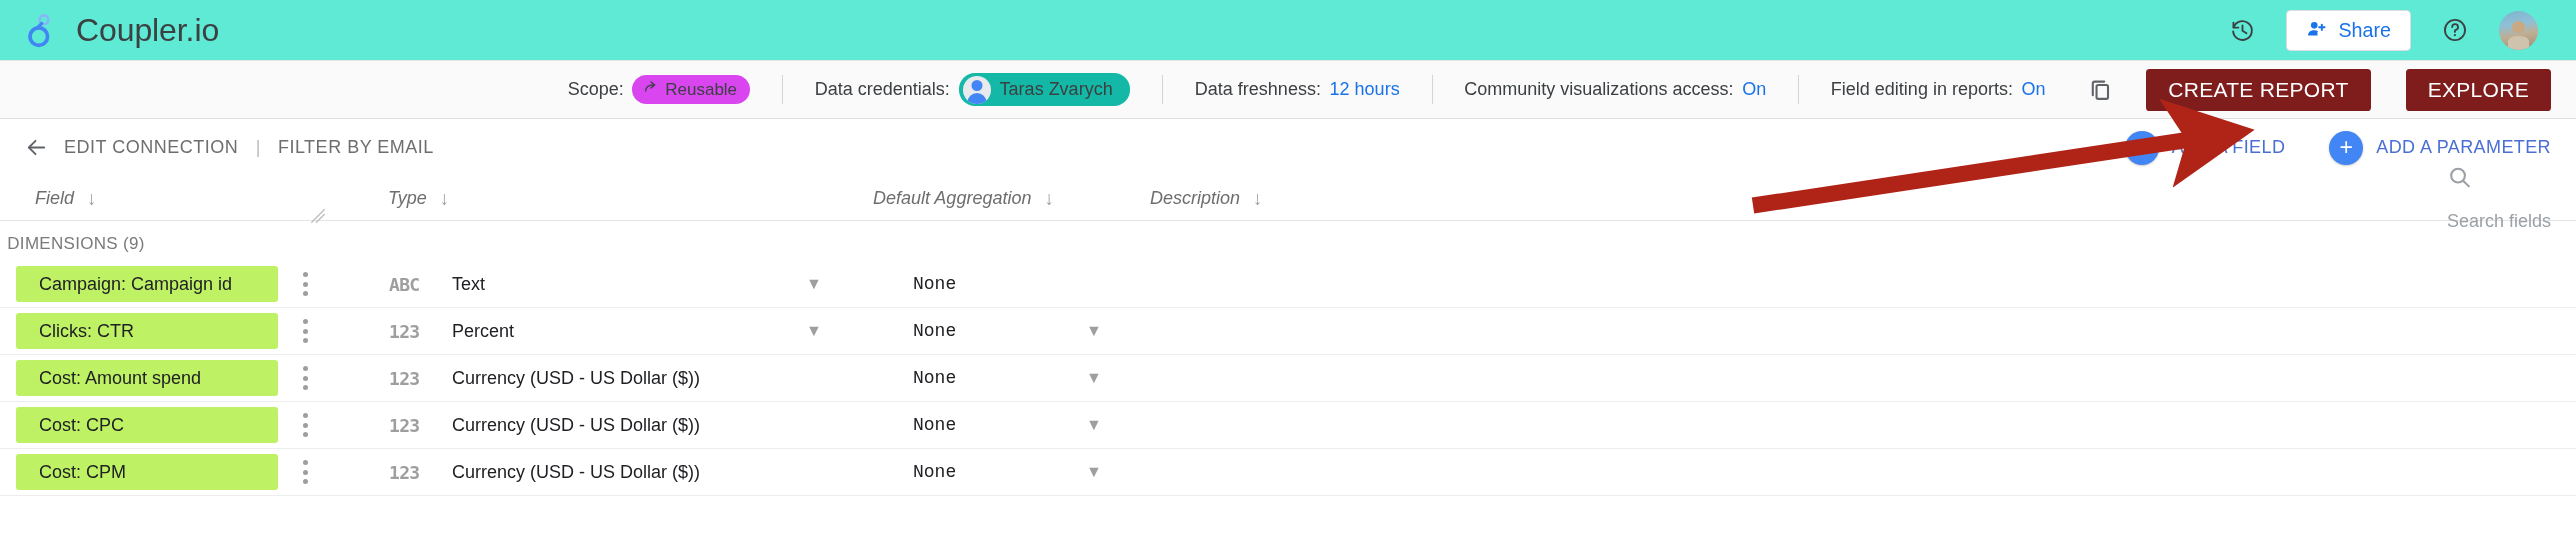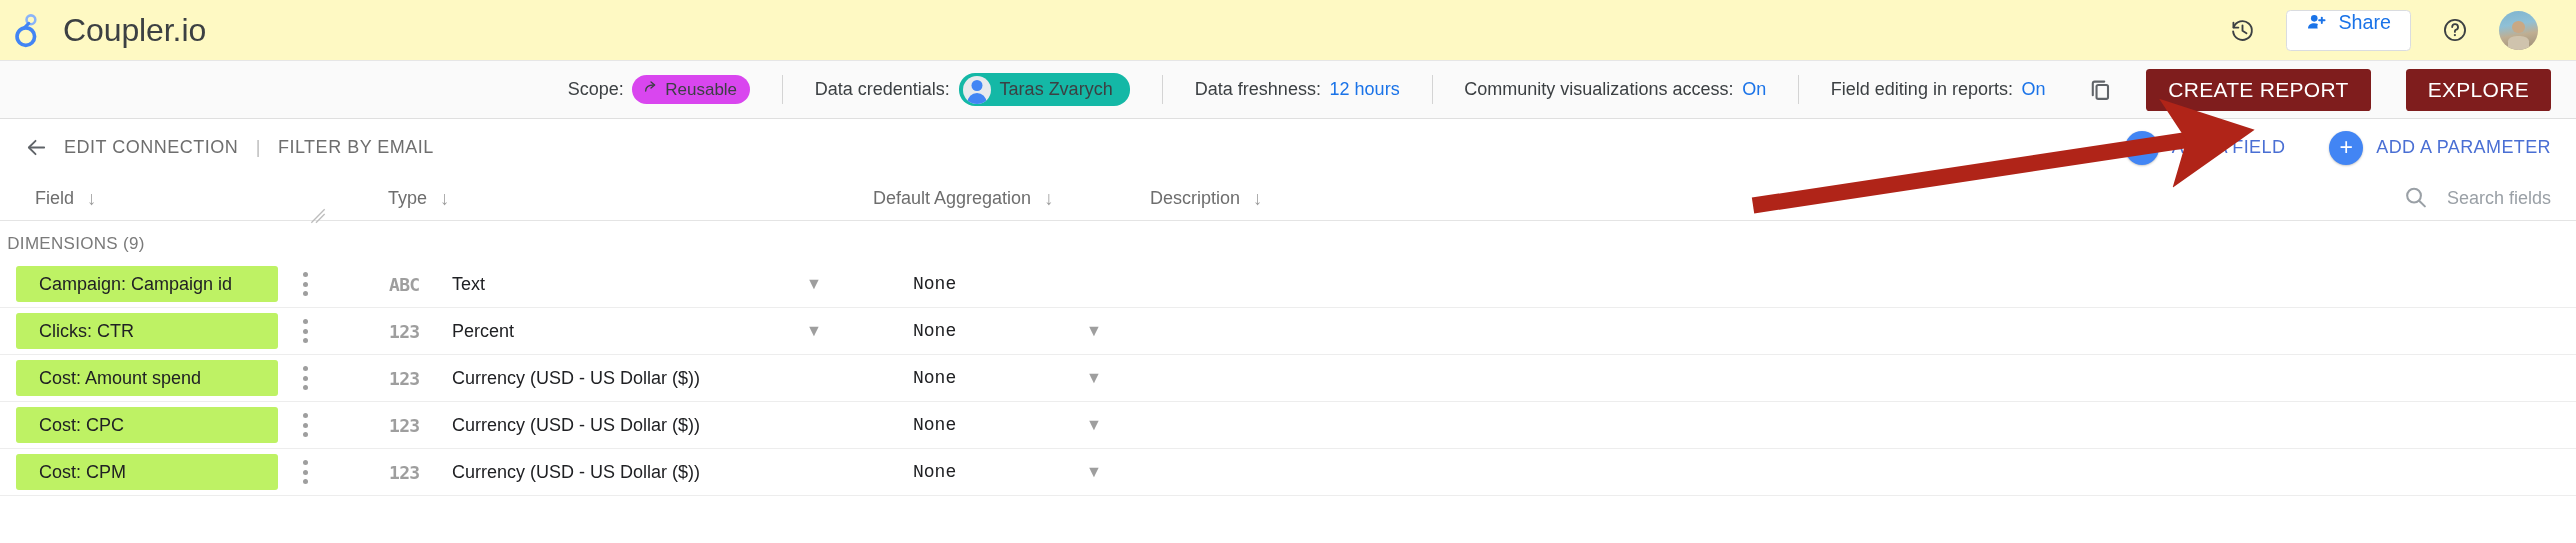--- a/index.html
+++ b/index.html
@@ -8,39 +8,39 @@
     background: #ffffff;
     font-family: "Liberation Sans", sans-serif;
     overflow: hidden;
   }
 
   
   .topbar {
     position: relative;
     height: 61px;
     display: flex; align-items: center;
-    padding: 0 38px 0 9px;
-    background: #fef9c3;
+    padding: 0 38px 0 22px;
+    background: #5eead4;
     border-bottom: 0.7px solid #e6e6e6;
   }
   .brand { display: flex; align-items: center; gap: 16px; }
   .brand-logo { width: 38px; height: 38px; flex: none; }
   .brand-name {
     font-size: 32px; color: #3c4043; font-weight: 400;
     letter-spacing: -0.1px; white-space: nowrap;
   }
   .topbar-spacer { flex: 1 1 auto; }
   .topbar-right { display: flex; align-items: center; gap: 25px; }
   .icon-btn {
     width: 38px; height: 38px;
     display: flex; align-items: center; justify-content: center;
     border-radius: 50%; cursor: pointer;
   }
   .share-btn {
-    display: flex; align-items: flex-start; gap: 10px;
+    display: flex; align-items: center; gap: 10px;
     height: 41px; padding: 0 19px;
     border: 0.7px solid #dadce0; border-radius: 4.4px;
     background: #fff; cursor: pointer;
   }
   .share-label { color: #1a73e8; font-size: 19.7px; font-weight: 500; }
   .avatar {
     width: 39px; height: 39px; border-radius: 50%;
     background: linear-gradient(170deg,#7fb4cf 0%,#8fc0d6 35%,#bfae92 60%,#9a8b74 100%);
     position: relative; overflow: hidden; flex: none;
   }
@@ -134,36 +134,37 @@
   .add-gap { width: 44px; }
 
   
   .table-head {
     height: 45px; display: flex; align-items: center;
     border-bottom: 0.7px solid #e4e4e4;
     position: relative;
   }
   .th {
     display: flex; align-items: center; gap: 13px;
-    font-size: 18px; color: #6e6e6e; white-space: nowrap;
+    font-size: 18px; color: #6e6e6e; white-space: nowrap; font-style: italic;
   }
   .sort-arrow { color: #9e9e9e; font-size: 19px; line-height: 1; }
   .col-field   { position: absolute; left: 35px; }
   .col-type    { position: absolute; left: 388px; }
   .col-agg     { position: absolute; left: 873px; }
   .col-desc    { position: absolute; left: 1150px; }
   .resize-handle {
     position: absolute; left: 310px; top: 32px;
     width: 16px; height: 16px; color: #bdbdbd;
   }
   .search-wrap {
     position: absolute; right: 25px; top: 50%;
     transform: translateY(-50%);
-    display: flex; align-items: center; gap: 19px;
+    display: flex; gap: 19px;
     cursor: text;
+    flex-direction: column;
   }
   .search-ph { font-size: 18px; color: #9aa0a6; white-space: nowrap; }
 
   .section-label {
     font-size: 17px; color: #7a7a7a;
     padding: 13px 0 7.3px 7.3px; letter-spacing: 0.3px;
   }
   .row {
     height: 47px; display: flex; align-items: center;
     border-bottom: 0.7px solid #ededed; position: relative;

